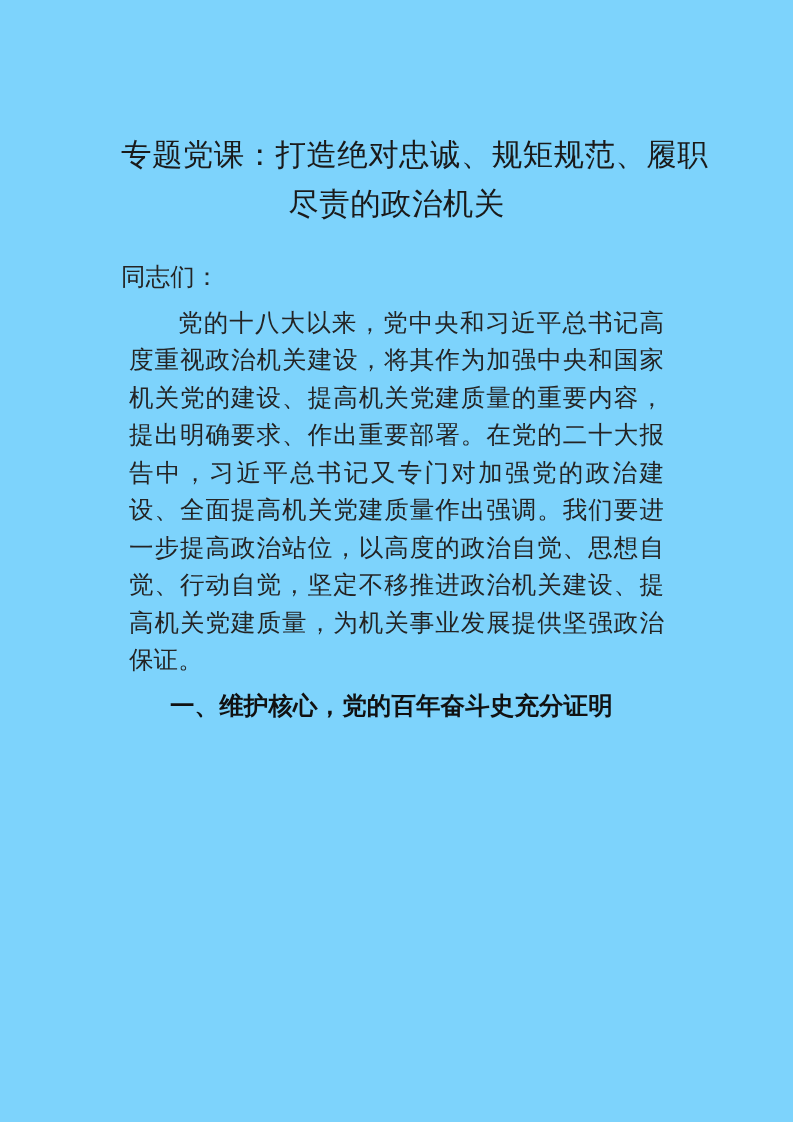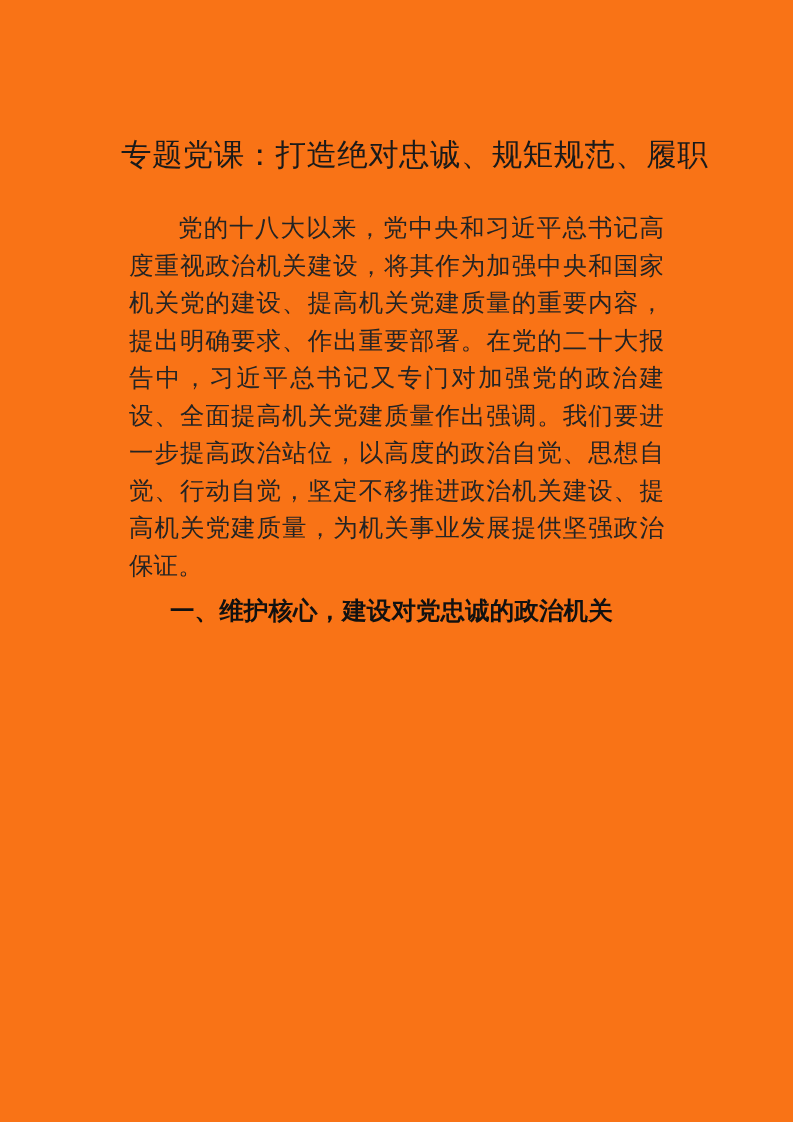--- a/index.html
+++ b/index.html
@@ -6,21 +6,21 @@
     margin: 0;
     padding: 0;
     background: #ffffff;
   }
 
   .page {
     position: relative;
     width: 793px;
     height: 1122px;
     margin: 0 auto;
-    background: #f97316;
+    background: #7dd3fc;
     overflow: hidden;
     box-sizing: border-box;
   }
 
   .content {
     position: absolute;
     left: 121px;
     top: 130px;
     width: 551px;
   }
@@ -86,22 +86,24 @@
   }
 </style>
 </head>
 <body>
 
 <div class="page">
   <div class="content">
 
     <h1 class="doc-title">
       <span class="tline1">专题党课：打造绝对忠诚、规矩规范、履职</span>
+      <span class="tline2">尽责的政治机关</span>
     </h1>
 
+    <p class="salutation">同志们：</p>
 
     <p class="body-para">党的十八大以来，党中央和习近平总书记高度重视政治机关建设，将其作为加强中央和国家机关党的建设、提高机关党建质量的重要内容，提出明确要求、作出重要部署。在党的二十大报告中，习近平总书记又专门对加强党的政治建设、全面提高机关党建质量作出强调。我们要进一步提高政治站位，以高度的政治自觉、思想自觉、行动自觉，坚定不移推进政治机关建设、提高机关党建质量，为机关事业发展提供坚强政治保证。</p>
 
-    <h2 class="section-heading">一、维护核心，建设对党忠诚的政治机关</h2>
+    <h2 class="section-heading">一、维护核心，党的百年奋斗史充分证明</h2>
 
 
   </div>
 </div>
 
 </body></html>

